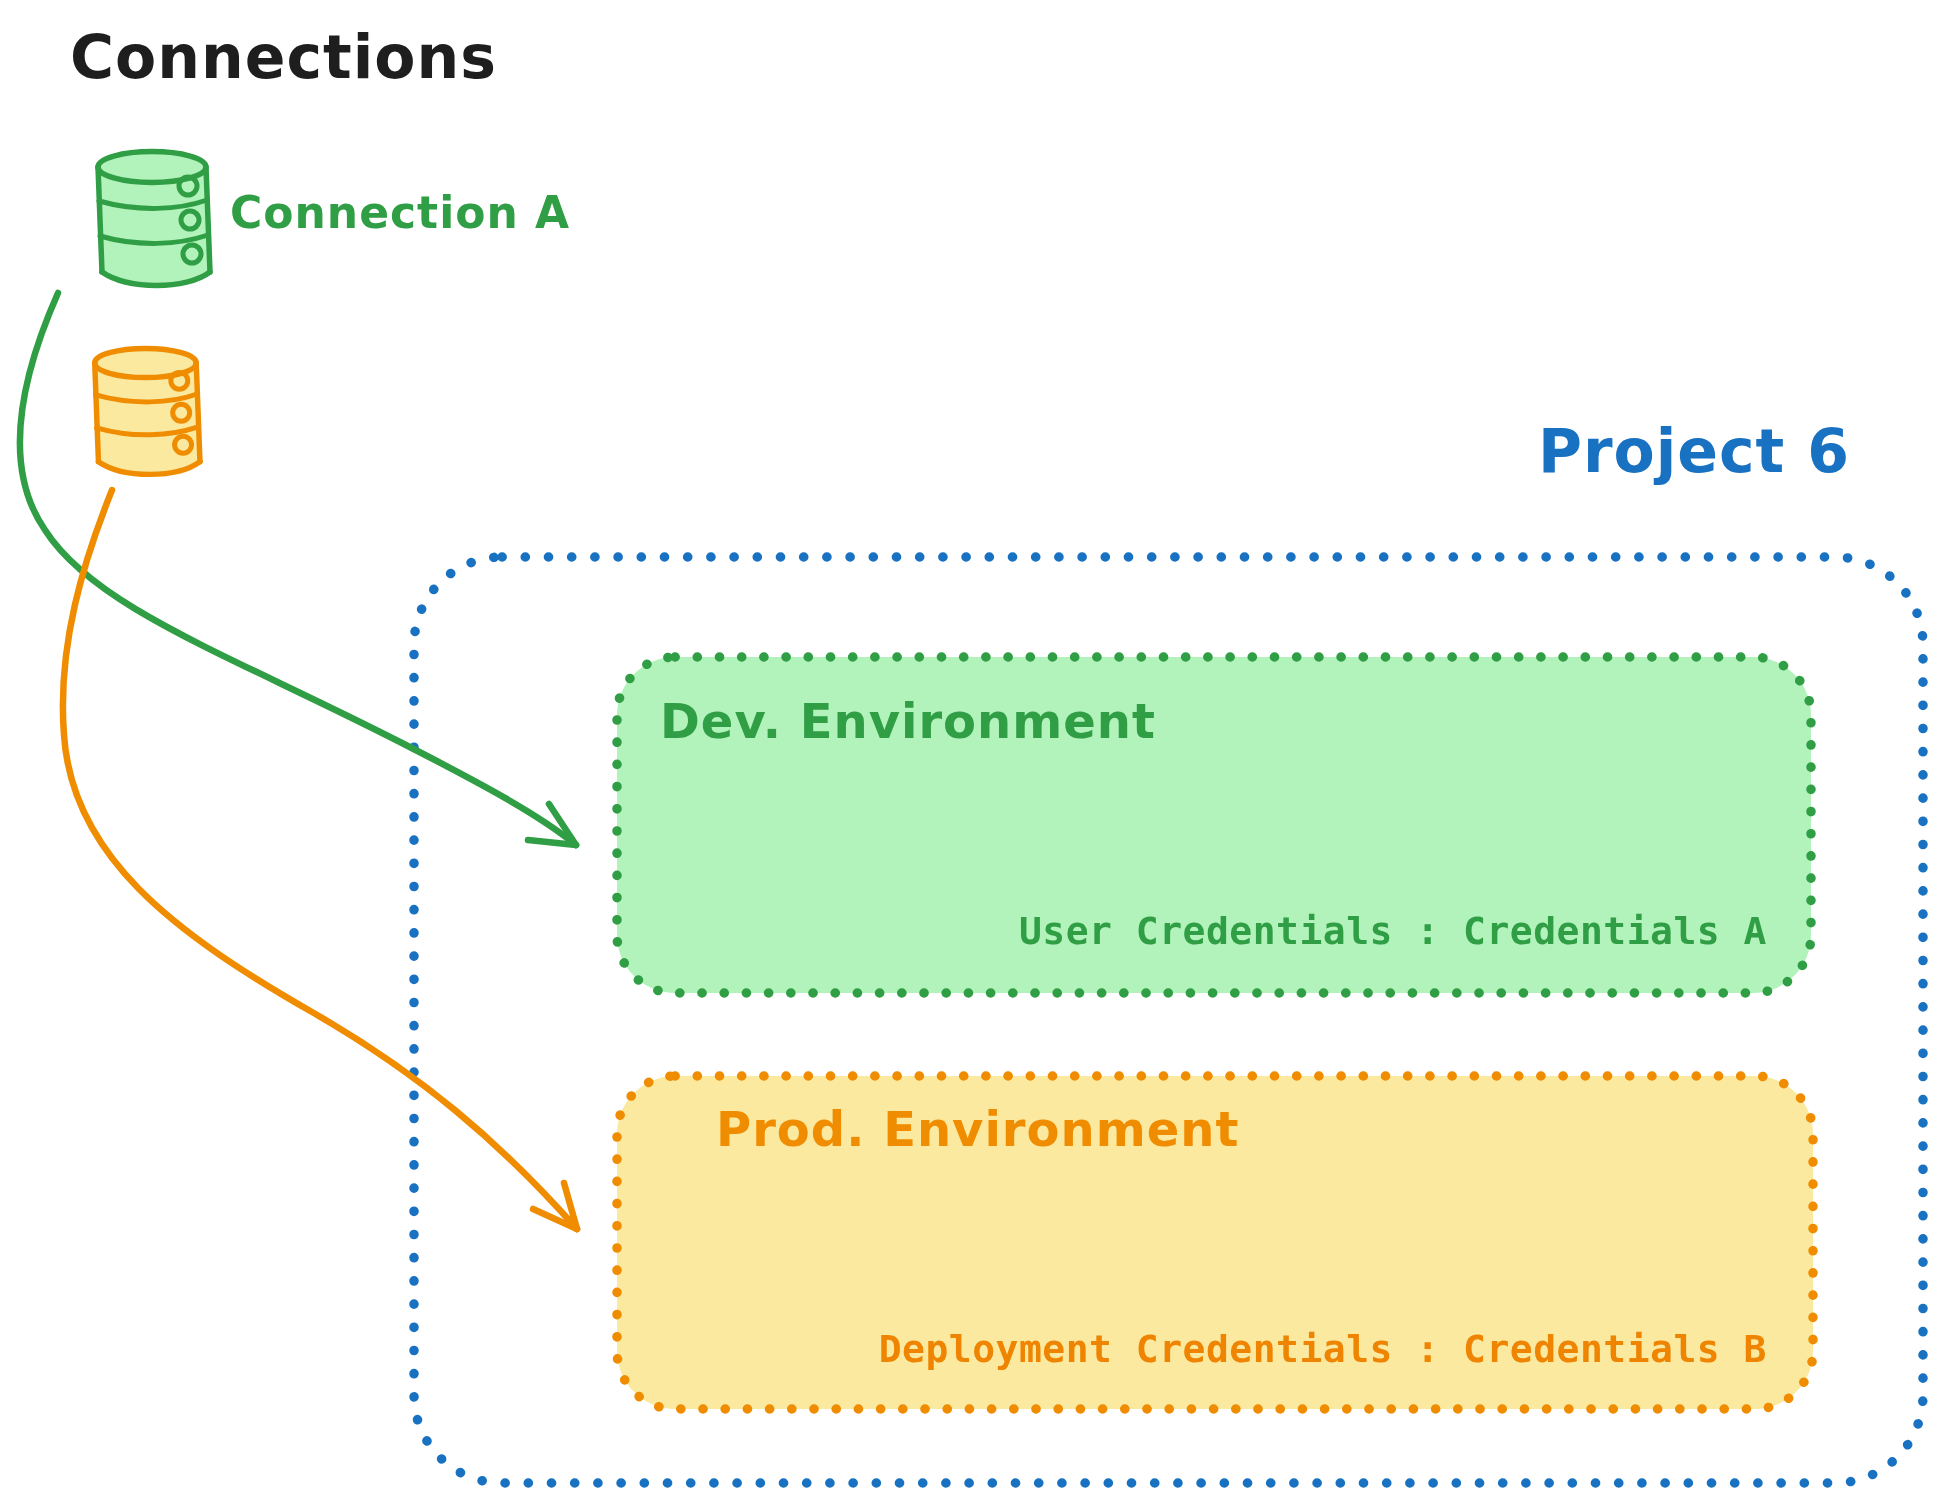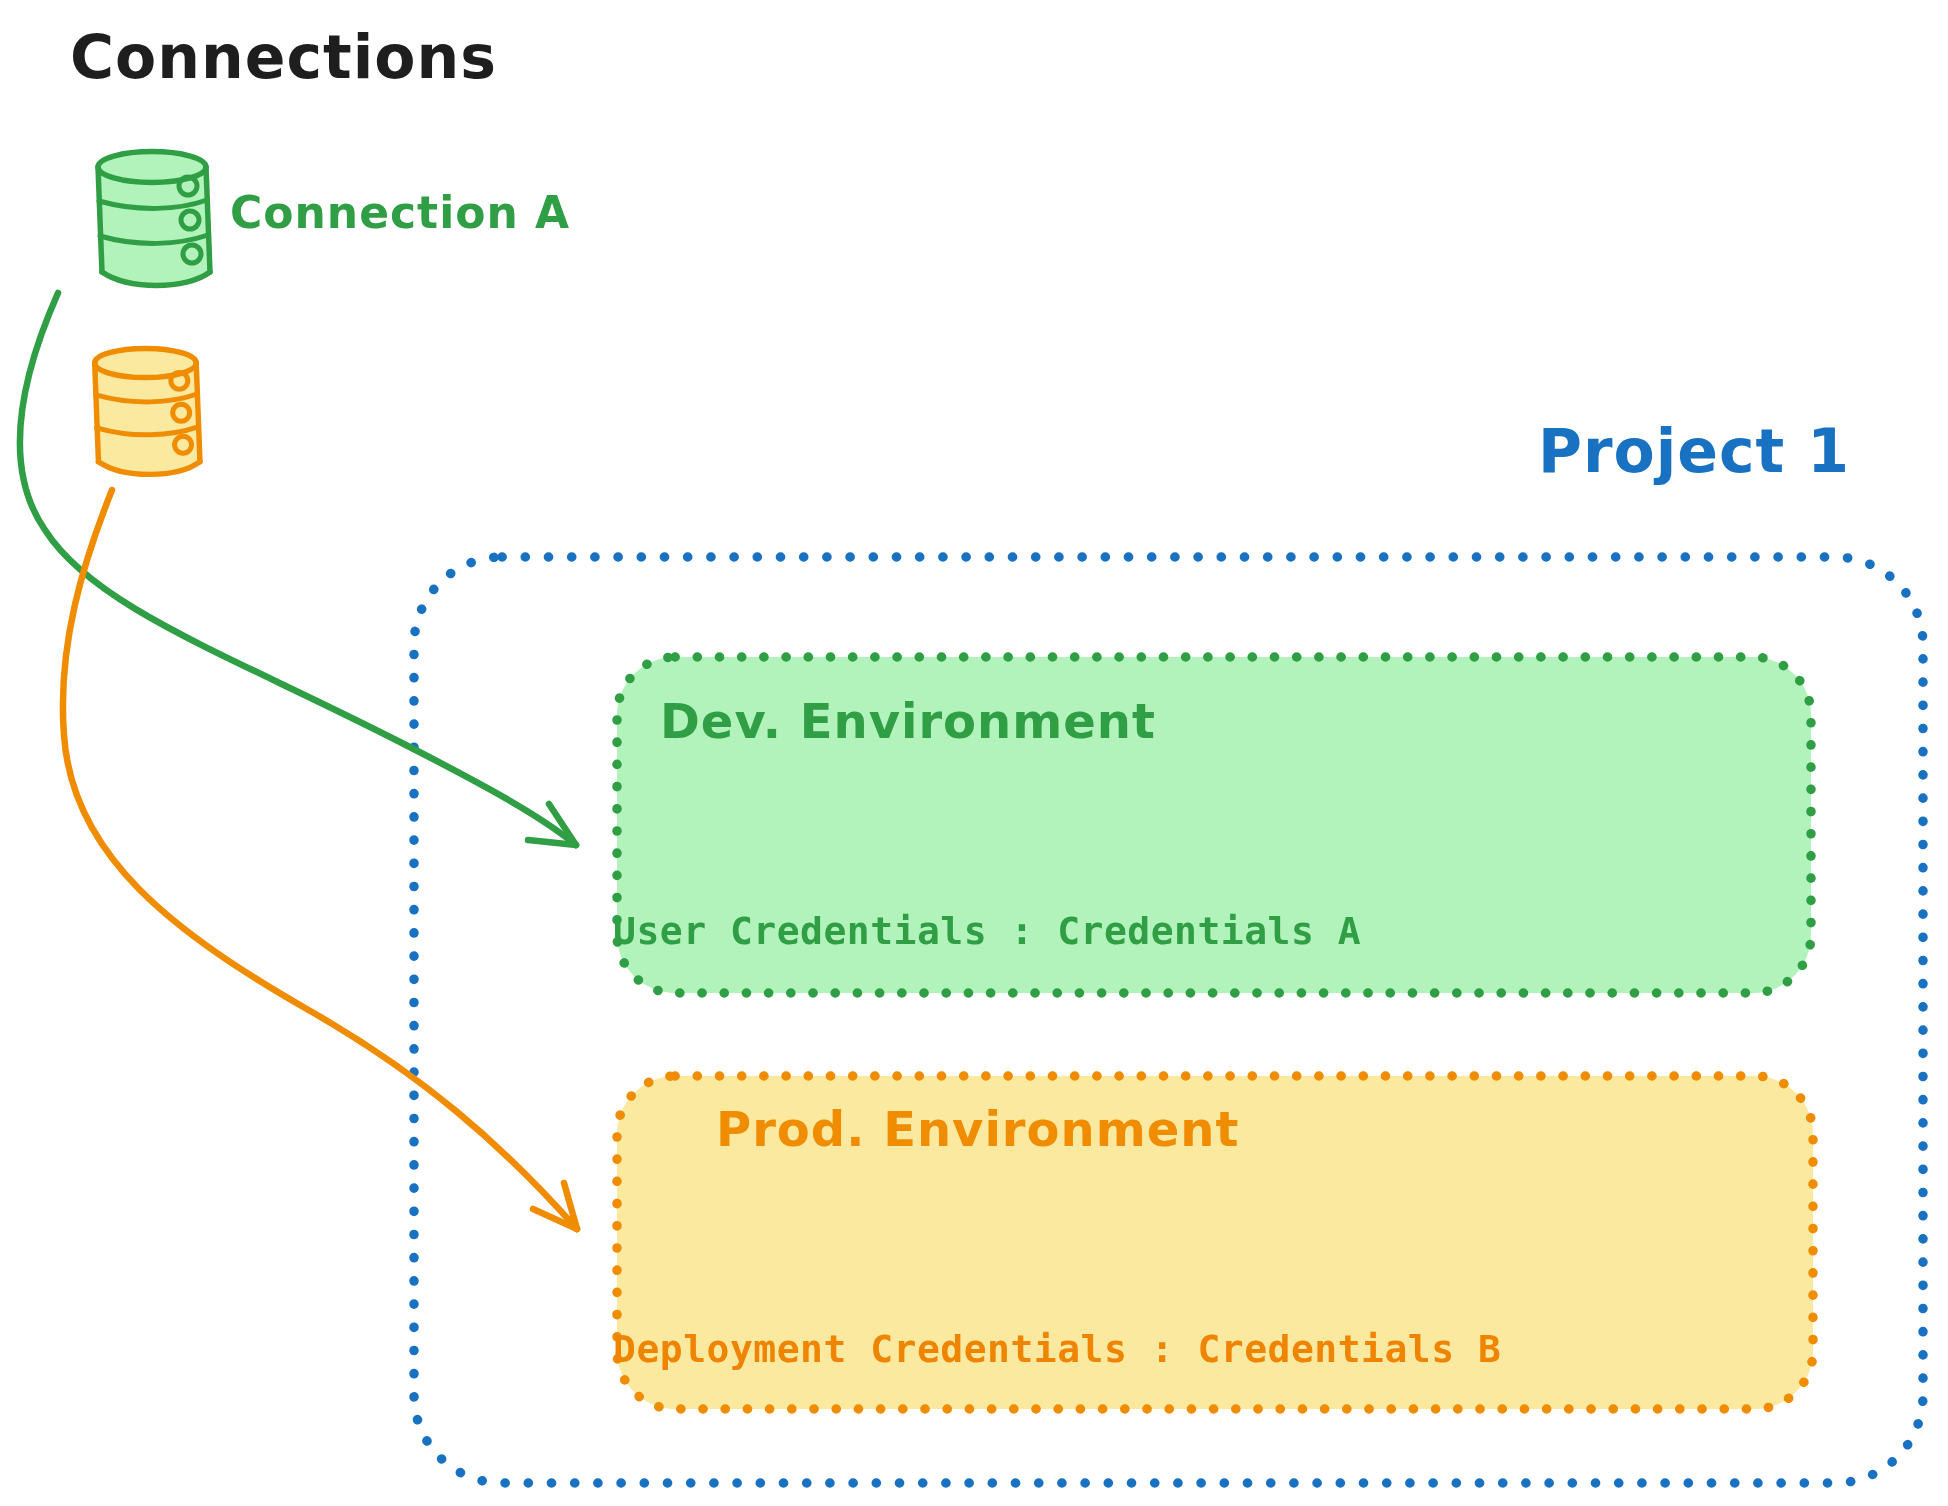--- a/index.html
+++ b/index.html
@@ -20,21 +20,21 @@
   .conn-a{left:230px;top:190px;color:#2f9e44;}
   .conn-b{left:226px;top:392px;color:#f08c00;}
   .project-title{
     left:1538px;top:420px;
     font-size:60px;font-weight:700;color:#1971c2;letter-spacing:1px;
   }
   .env-title{font-size:48px;font-weight:700;letter-spacing:1px;}
   .dev-title{left:660px;top:696px;color:#2f9e44;}
   .prod-title{left:676px;top:1104px;color:#f08c00;margin-left:40px;}
   .cred-line{
-    left:613px;width:1154px;
+    left:613px;width:1154px;text-align:right;
     font-family:"DejaVu Sans Mono","Liberation Mono",monospace;
     font-size:38px;font-weight:700;letter-spacing:0.5px;
   }
   .dev-cred{top:912px;color:#2f9e44;}
   .prod-cred{top:1330px;color:#ee8400;}
 </style>
 </head>
 <body>
 
 <div class="canvas">
@@ -84,21 +84,21 @@
       <path d="M 577 1229 L 564 1183"></path>
       <path d="M 577 1229 L 533 1209"></path>
     </g>
   </svg>
 
   <div class="label page-title">Connections</div>
 
   <div class="label conn-label conn-a">Connection A</div>
 
 
-  <div class="label project-title">Project 1</div>
+  <div class="label project-title">Project 6</div>
 
   <div class="label env-title dev-title">Dev. Environment</div>
 
   <div class="label cred-line dev-cred">User Credentials : Credentials A</div>
 
   <div class="label env-title prod-title">Prod. Environment</div>
 
   <div class="label cred-line prod-cred">Deployment Credentials : Credentials B</div>
 
 </div>

